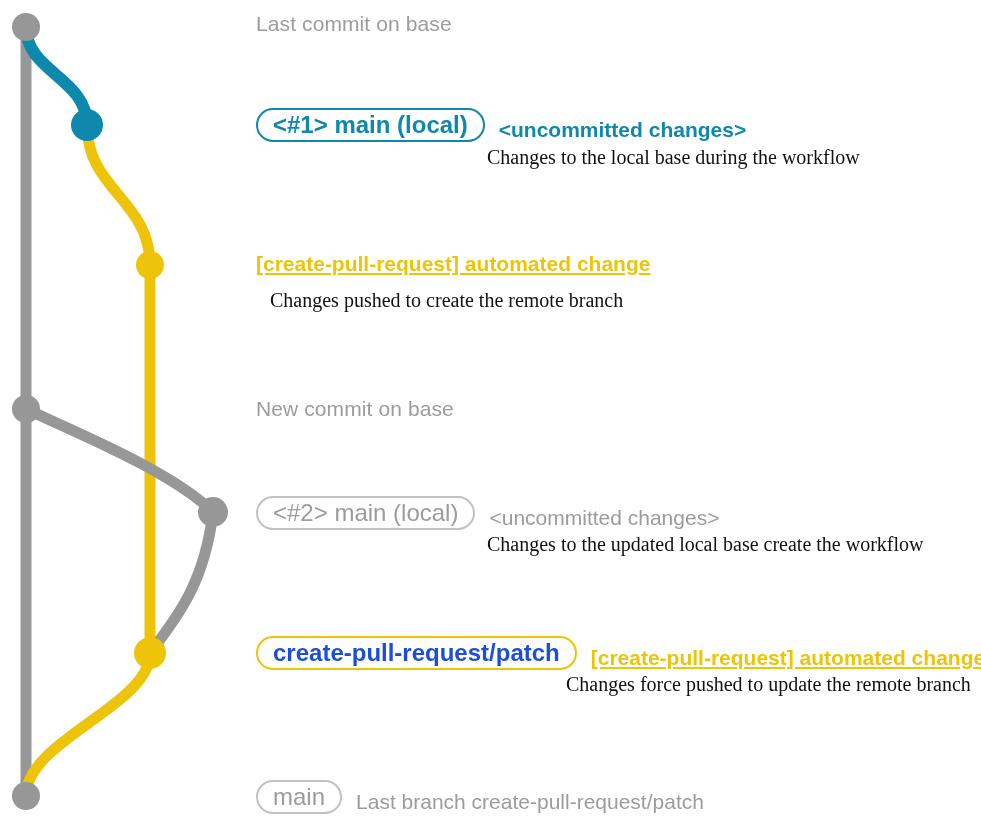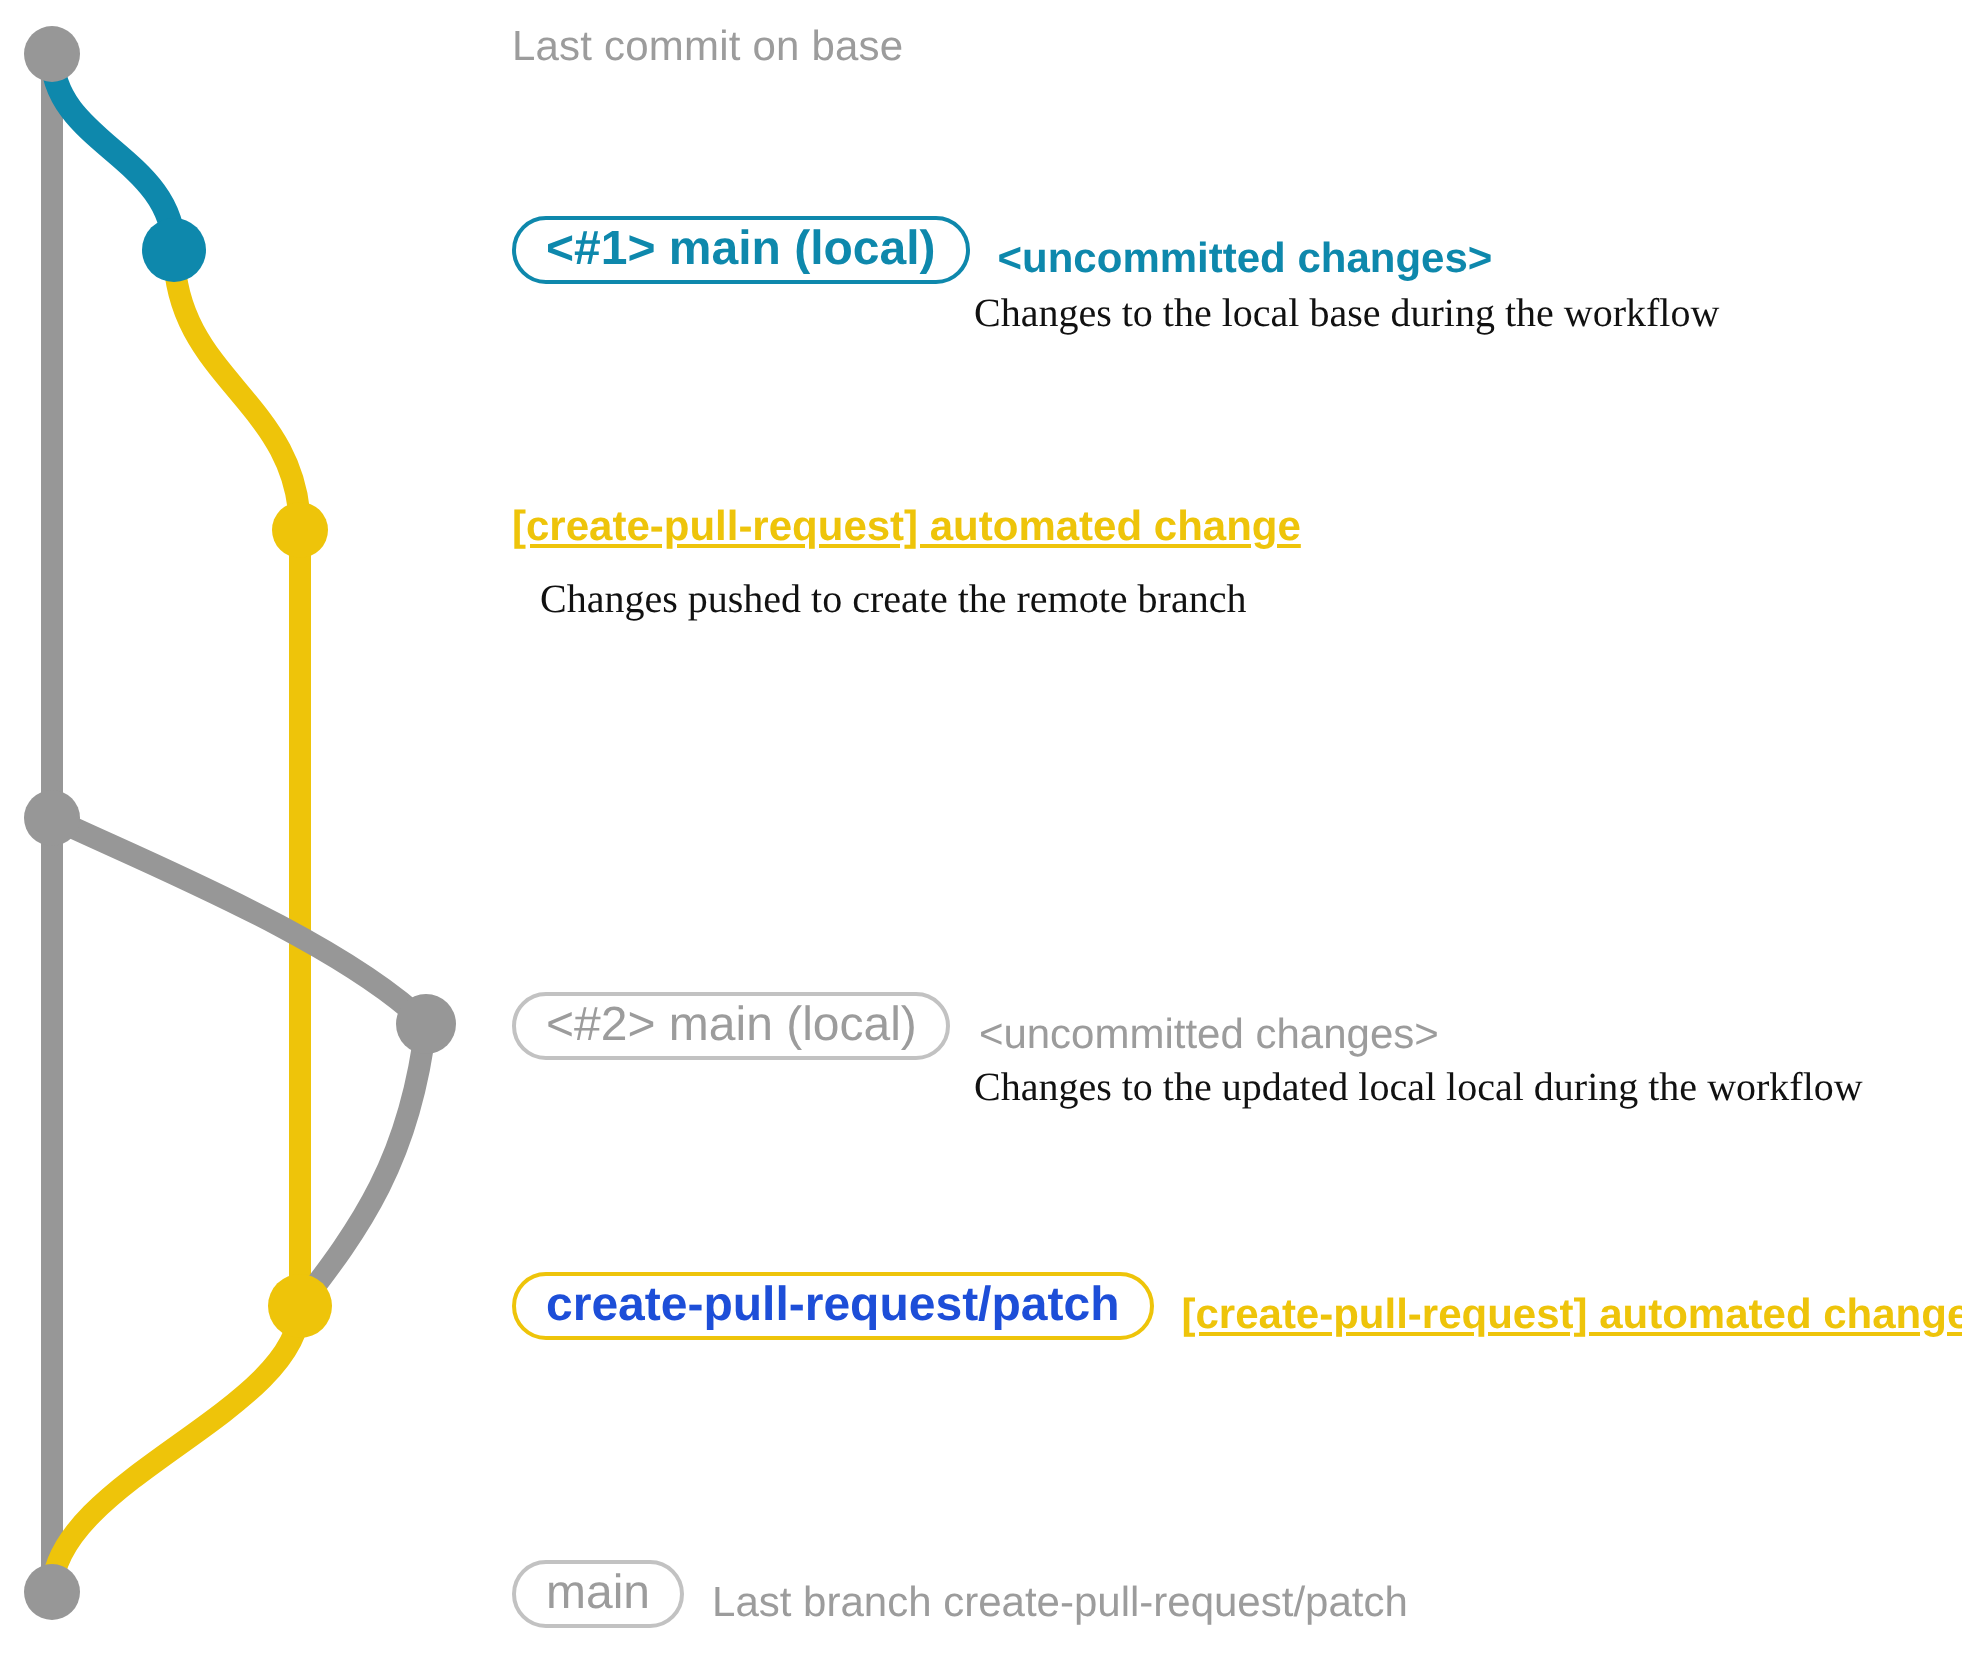--- a/index.html
+++ b/index.html
@@ -114,30 +114,34 @@
     <span class="pill blue">&lt;#1&gt; main (local)</span>
     <span class="subject blue">&lt;uncommitted changes&gt;</span>
   </div>
   <div class="note" style="left:487px; top:146px;">Changes to the local base during the workflow</div>
 
   <div class="row" style="left:256px; top:252px;">
     <span class="subject yellow nopill">[create-pull-request] automated change</span>
   </div>
   <div class="note" style="left:270px; top:289px;">Changes pushed to create the remote branch</div>
 
+  <div class="row" style="left:256px; top:397px;">
+    <span class="heading">New commit on base</span>
+  </div>
 
   <div class="row" style="left:256px; top:496px;">
     <span class="pill gray">&lt;#2&gt; main (local)</span>
     <span class="subject gray">&lt;uncommitted changes&gt;</span>
   </div>
-  <div class="note" style="left:487px; top:533px;">Changes to the updated local local during the workflow</div>
+  <div class="note" style="left:487px; top:533px;">Changes to the updated local base create the workflow</div>
 
   <div class="row" style="left:256px; top:636px;">
     <span class="pill yellow">create-pull-request/patch</span>
     <span class="subject yellow">[create-pull-request] automated change</span>
   </div>
+  <div class="note" style="left:566px; top:673px;">Changes force pushed to update the remote branch</div>
 
   <div class="row" style="left:256px; top:780px;">
     <span class="pill gray">main</span>
     <span class="subject gray">Last branch create-pull-request/patch</span>
   </div>
 
 </div>
 
 </body></html>

